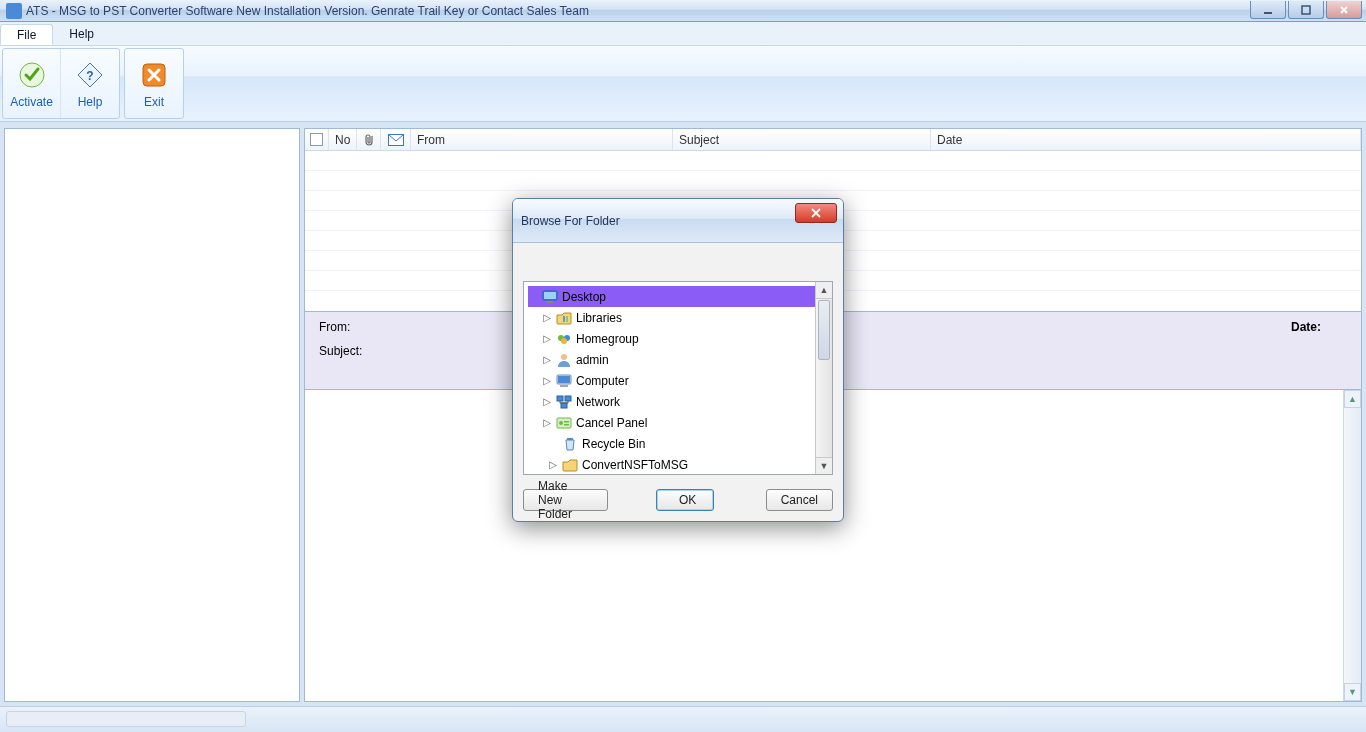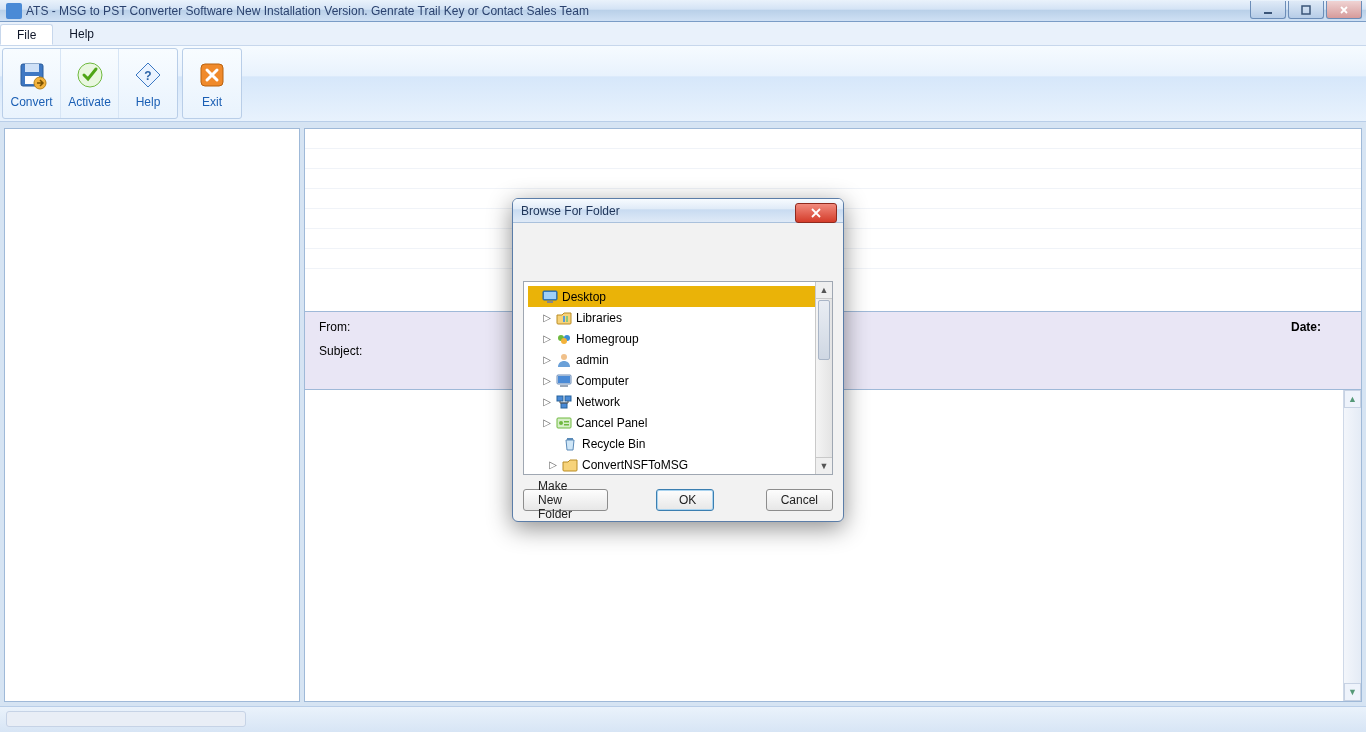--- a/index.html
+++ b/index.html
@@ -92,33 +92,33 @@
 .statusbar .chunk { width:240px; height:16px; background:#e9eef6; border:1px solid #c6d3e6; border-radius:3px; }
 
 
 .dialog {
   position:absolute; left:512px; top:198px; width:332px; height:324px;
   background:#f2f2f2; border:1px solid #5b7da8; border-radius:6px;
   box-shadow:0 6px 24px rgba(0,0,0,.45);
   overflow:hidden;
 }
 .dialog .dlg-title {
-  height:24px; background:linear-gradient(to bottom,#f7fbff 0%,#dfeaf7 45%,#c8dbf1 46%,#dfeaf7 100%);
+  height:44px; background:linear-gradient(to bottom,#f7fbff 0%,#dfeaf7 45%,#c8dbf1 46%,#dfeaf7 100%);
   display:flex; align-items:center; padding:8px 8px; color:#20365a; border-bottom:1px solid #aac1dc;
 }
 .dialog .dlg-close {
   position:absolute; right:6px; top:4px; width:42px; height:20px;
   background:linear-gradient(to bottom,#f18b7e,#d43c2a); border:1px solid #8f2a1e;
   border-radius:3px; display:flex; align-items:center; justify-content:center; color:#fff; font-weight:bold;
 }
 .dialog .dlg-body { position:absolute; left:10px; right:10px; top:82px; bottom:46px;
   background:#fff; border:1px solid #9fa7b2; overflow:hidden; }
 .dialog .tree { padding:4px 4px; height:100%; overflow:hidden; }
 .tree-row { display:flex; align-items:center; height:21px; gap:4px; }
-.tree-row.sel { background:#eab308; }
+.tree-row.sel { background:#8b5cf6; }
 .tree-row .exp { width:10px; text-align:center; color:#666; font-size:10px; }
 .tree-row.ind1 { padding-left:14px; }
 .tree-row.ind2 { padding-left:20px; }
 .tree-row .ic { width:16px; height:16px; display:inline-flex; align-items:center; justify-content:center; }
 .dialog .dlg-scroll { position:absolute; right:0; top:0; bottom:0; width:17px;
   background:linear-gradient(to right,#f4f4f4,#e4e4e4); border-left:1px solid #c9c9c9; }
 .dlg-scroll .thumb { position:absolute; left:2px; right:2px; top:18px; height:60px;
   background:linear-gradient(to bottom,#e9edf3,#cfd7e3); border:1px solid #a9b5c7; border-radius:2px; }
 .dlg-scroll .sarrow { height:17px; display:flex; align-items:center; justify-content:center; font-size:9px; color:#555;
   background:#efefef; border-bottom:1px solid #c9c9c9; }
@@ -161,32 +161,20 @@
 <div class="menubar">
   <div class="menutab active">File</div>
   <div class="menutab">Help</div>
 </div>
 
 <div class="ribbon">
   <div class="ribbon-group">
     <div class="ribbon-btn">
       <span class="ic">
           <svg width="30" height="30" viewBox="0 0 30 30">
-            <rect x="4" y="4" width="22" height="22" rx="2" fill="#3f78c3" stroke="#285a99"></rect>
-            <rect x="8" y="4" width="14" height="8" fill="#cfe1f7"></rect>
-            <rect x="8" y="16" width="14" height="8" fill="#fff"></rect>
-            <circle cx="23" cy="23" r="6" fill="#f3b23b" stroke="#b9831a"></circle>
-            <path d="M20 23 h6 M23 20 l3 3 -3 3" stroke="#7a5200" fill="none" stroke-width="1.5"></path>
-          </svg>
-        </span>
-      <span>Convert</span>
-    </div>
-    <div class="ribbon-btn">
-      <span class="ic">
-          <svg width="30" height="30" viewBox="0 0 30 30">
             <circle cx="15" cy="15" r="12" fill="#e9f7e0" stroke="#6fb93e"></circle>
             <path d="M9 15 l4 4 8 -10" stroke="#4fa516" stroke-width="3" fill="none" stroke-linecap="round"></path>
           </svg>
         </span>
       <span>Activate</span>
     </div>
     <div class="ribbon-btn">
       <span class="ic">
           <svg width="30" height="30" viewBox="0 0 30 30">
             <path d="M15 3 L27 15 15 27 3 15 Z" fill="#eaf3ff" stroke="#3a78c3"></path>
@@ -206,20 +194,40 @@
         </span>
       <span>Exit</span>
     </div>
   </div>
 </div>
 
 <div class="workarea">
   <div class="leftpane"></div>
   <div class="rightpane">
     <div class="grid">
+      <div class="grid-head">
+        <div class="gh-cell gh-chk">
+            <span class="chkbox"></span>
+          </div>
+        <div class="gh-cell gh-no">No</div>
+        <div class="gh-cell gh-clip">
+          <svg width="12" height="14" viewBox="0 0 12 14">
+              <path d="M9 3 v6 a3 3 0 0 1 -6 0 V4 a2 2 0 0 1 4 0 v5 a1 1 0 0 1 -2 0 V4" fill="none" stroke="#666" stroke-width="1.2"></path>
+            </svg>
+        </div>
+        <div class="gh-cell gh-env">
+          <svg width="16" height="12" viewBox="0 0 16 12">
+              <rect x="0.5" y="0.5" width="15" height="11" fill="#fff" stroke="#3a78c3"></rect>
+              <path d="M0.5 0.5 L8 7 15.5 0.5" fill="none" stroke="#3a78c3"></path>
+            </svg>
+        </div>
+        <div class="gh-cell gh-from">From</div>
+        <div class="gh-cell gh-subj">Subject</div>
+        <div class="gh-cell gh-date">Date</div>
+      </div>
       <div class="grid-rows">
         <div class="row"></div>
         <div class="row"></div>
         <div class="row"></div>
         <div class="row"></div>
         <div class="row"></div>
         <div class="row"></div>
         <div class="row"></div>
       </div>
     </div>

